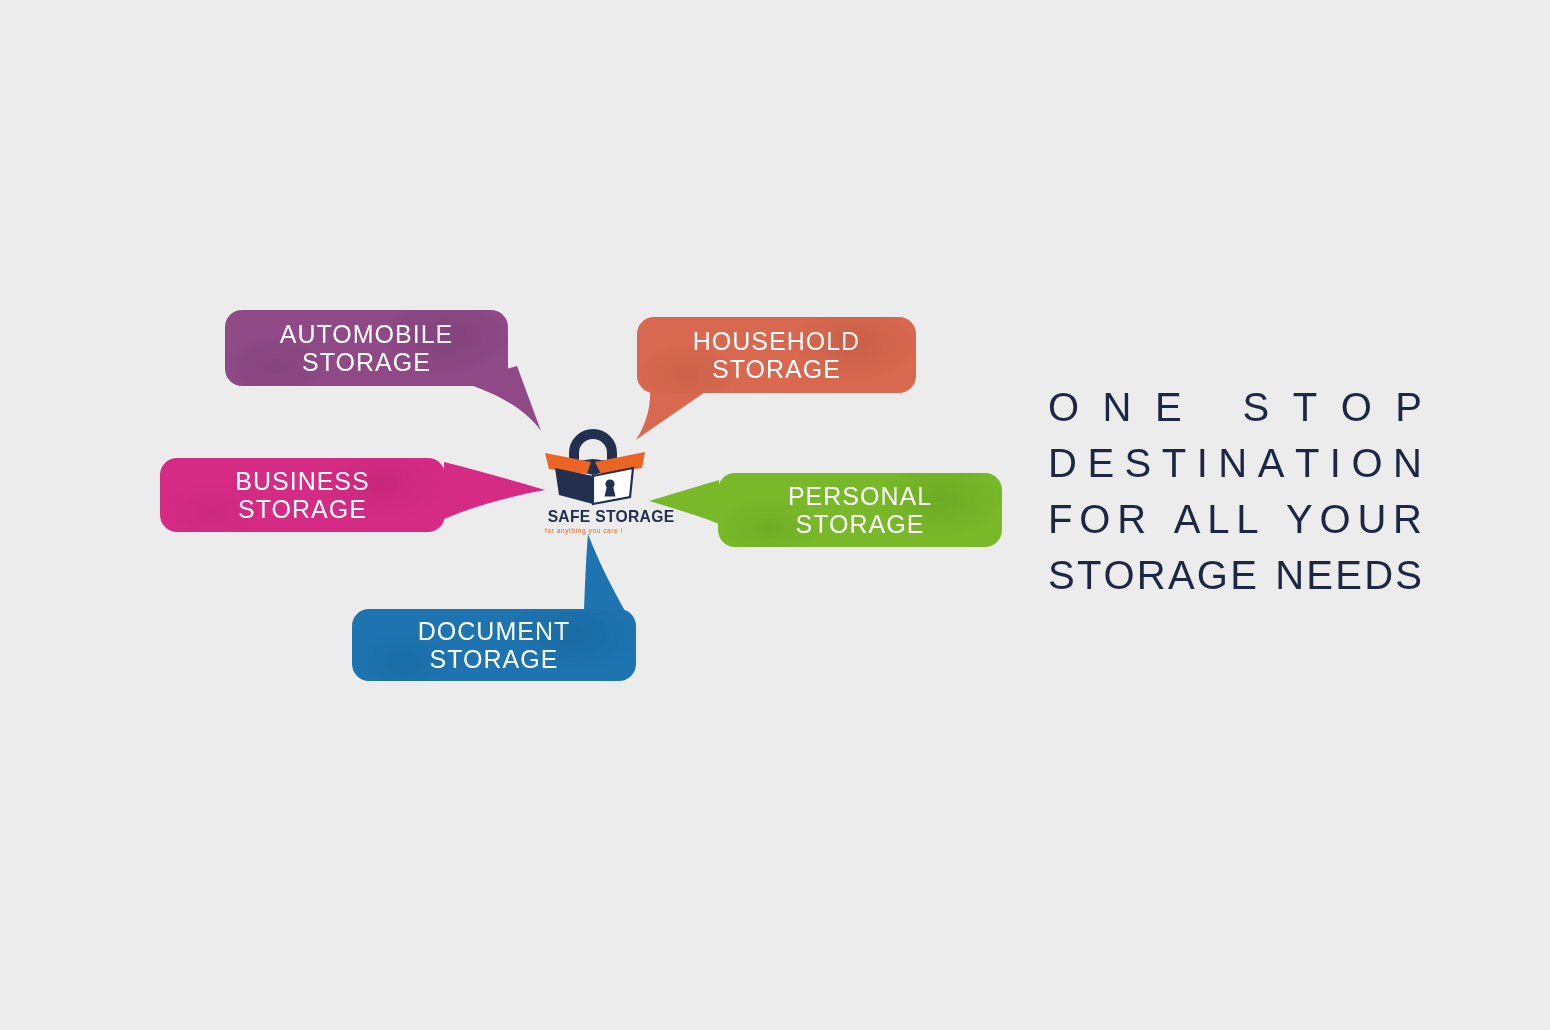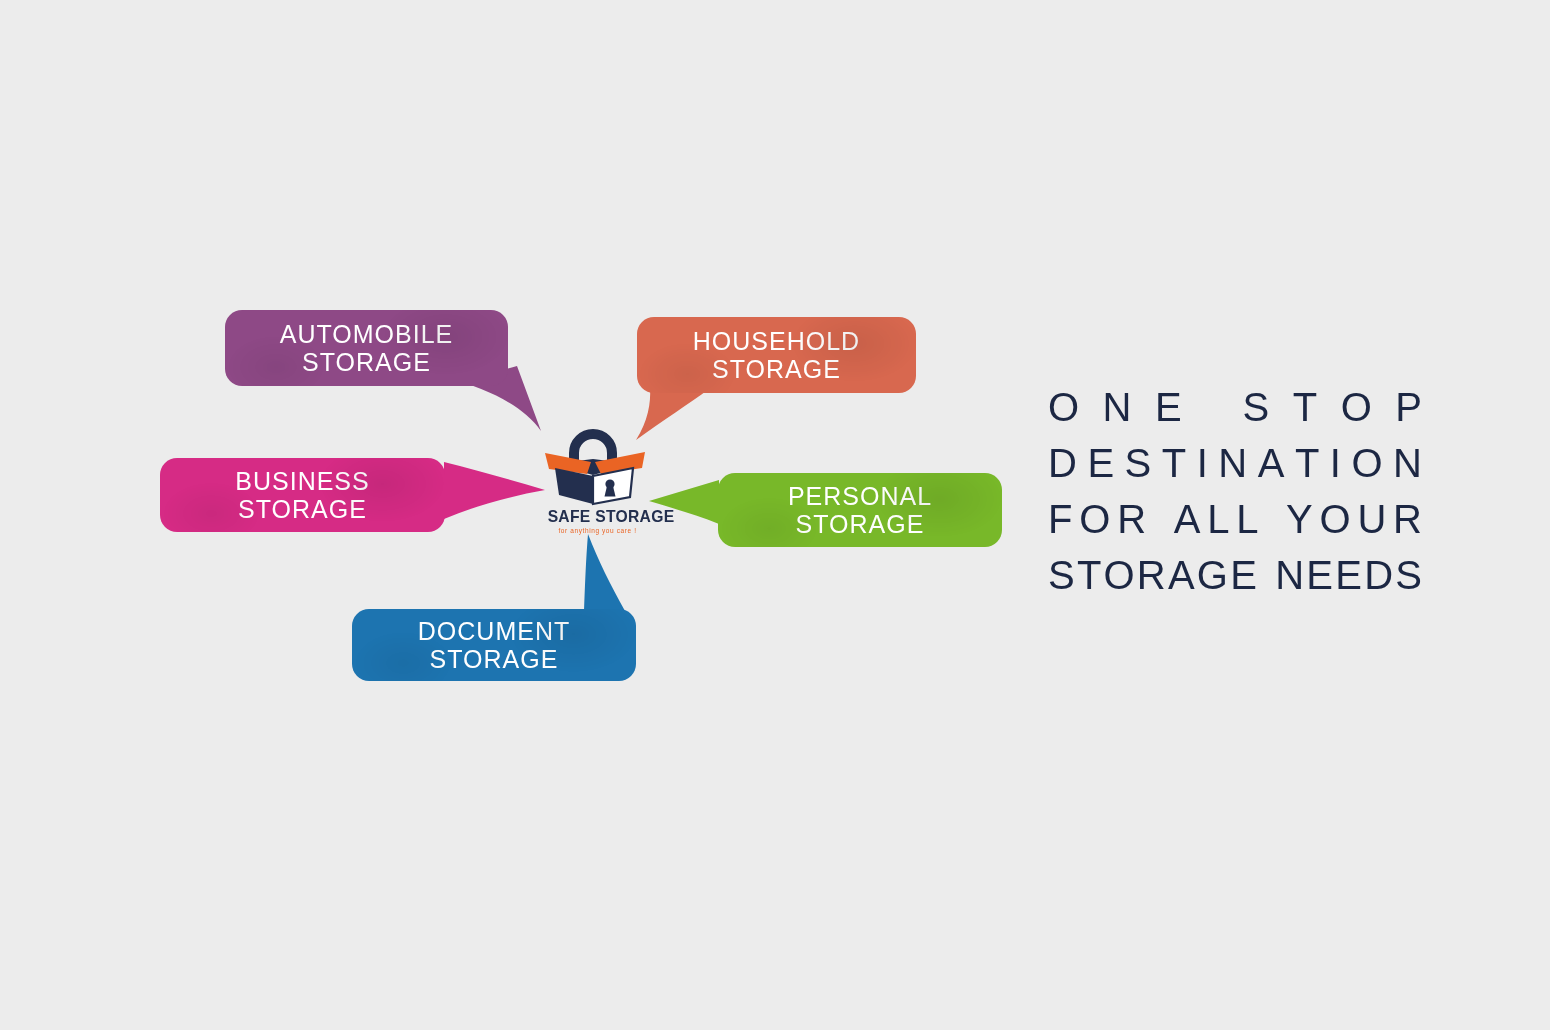--- a/index.html
+++ b/index.html
@@ -20,21 +20,21 @@
     background:
       radial-gradient(90px 55px at 78% 35%, rgba(0,0,0,0.07), transparent 70%),
       radial-gradient(70px 45px at 18% 75%, rgba(0,0,0,0.05), transparent 70%);
   }
   .bubble-automobile{left:225px;top:310px;width:283px;height:76px;}
   .bubble-household {left:637px;top:317px;width:279px;height:76px;}
   .bubble-business  {left:160px;top:458px;width:285px;height:74px;}
   .bubble-personal  {left:718px;top:473px;width:284px;height:74px;}
   .bubble-document  {left:352px;top:609px;width:284px;height:72px;}
 
-  .logo{position:absolute;left:545px;top:422px;width:105px;z-index:3;text-align:center;}
+  .logo{position:absolute;left:545px;top:422px;width:105px;z-index:3;text-align:left;}
   .logo-name{
     margin-top:-4px;font-weight:700;font-size:16.5px;letter-spacing:0.3px;
     color:var(--navy,#232f4e);white-space:nowrap;transform:scaleX(0.95);
   }
   .logo-tagline{
     margin-top:1px;font-size:6.5px;letter-spacing:0.6px;
     color:var(--orange,#ea6424);white-space:nowrap;
   }
 
   .headline{position:absolute;left:1048px;top:374px;width:374px;z-index:2;}

